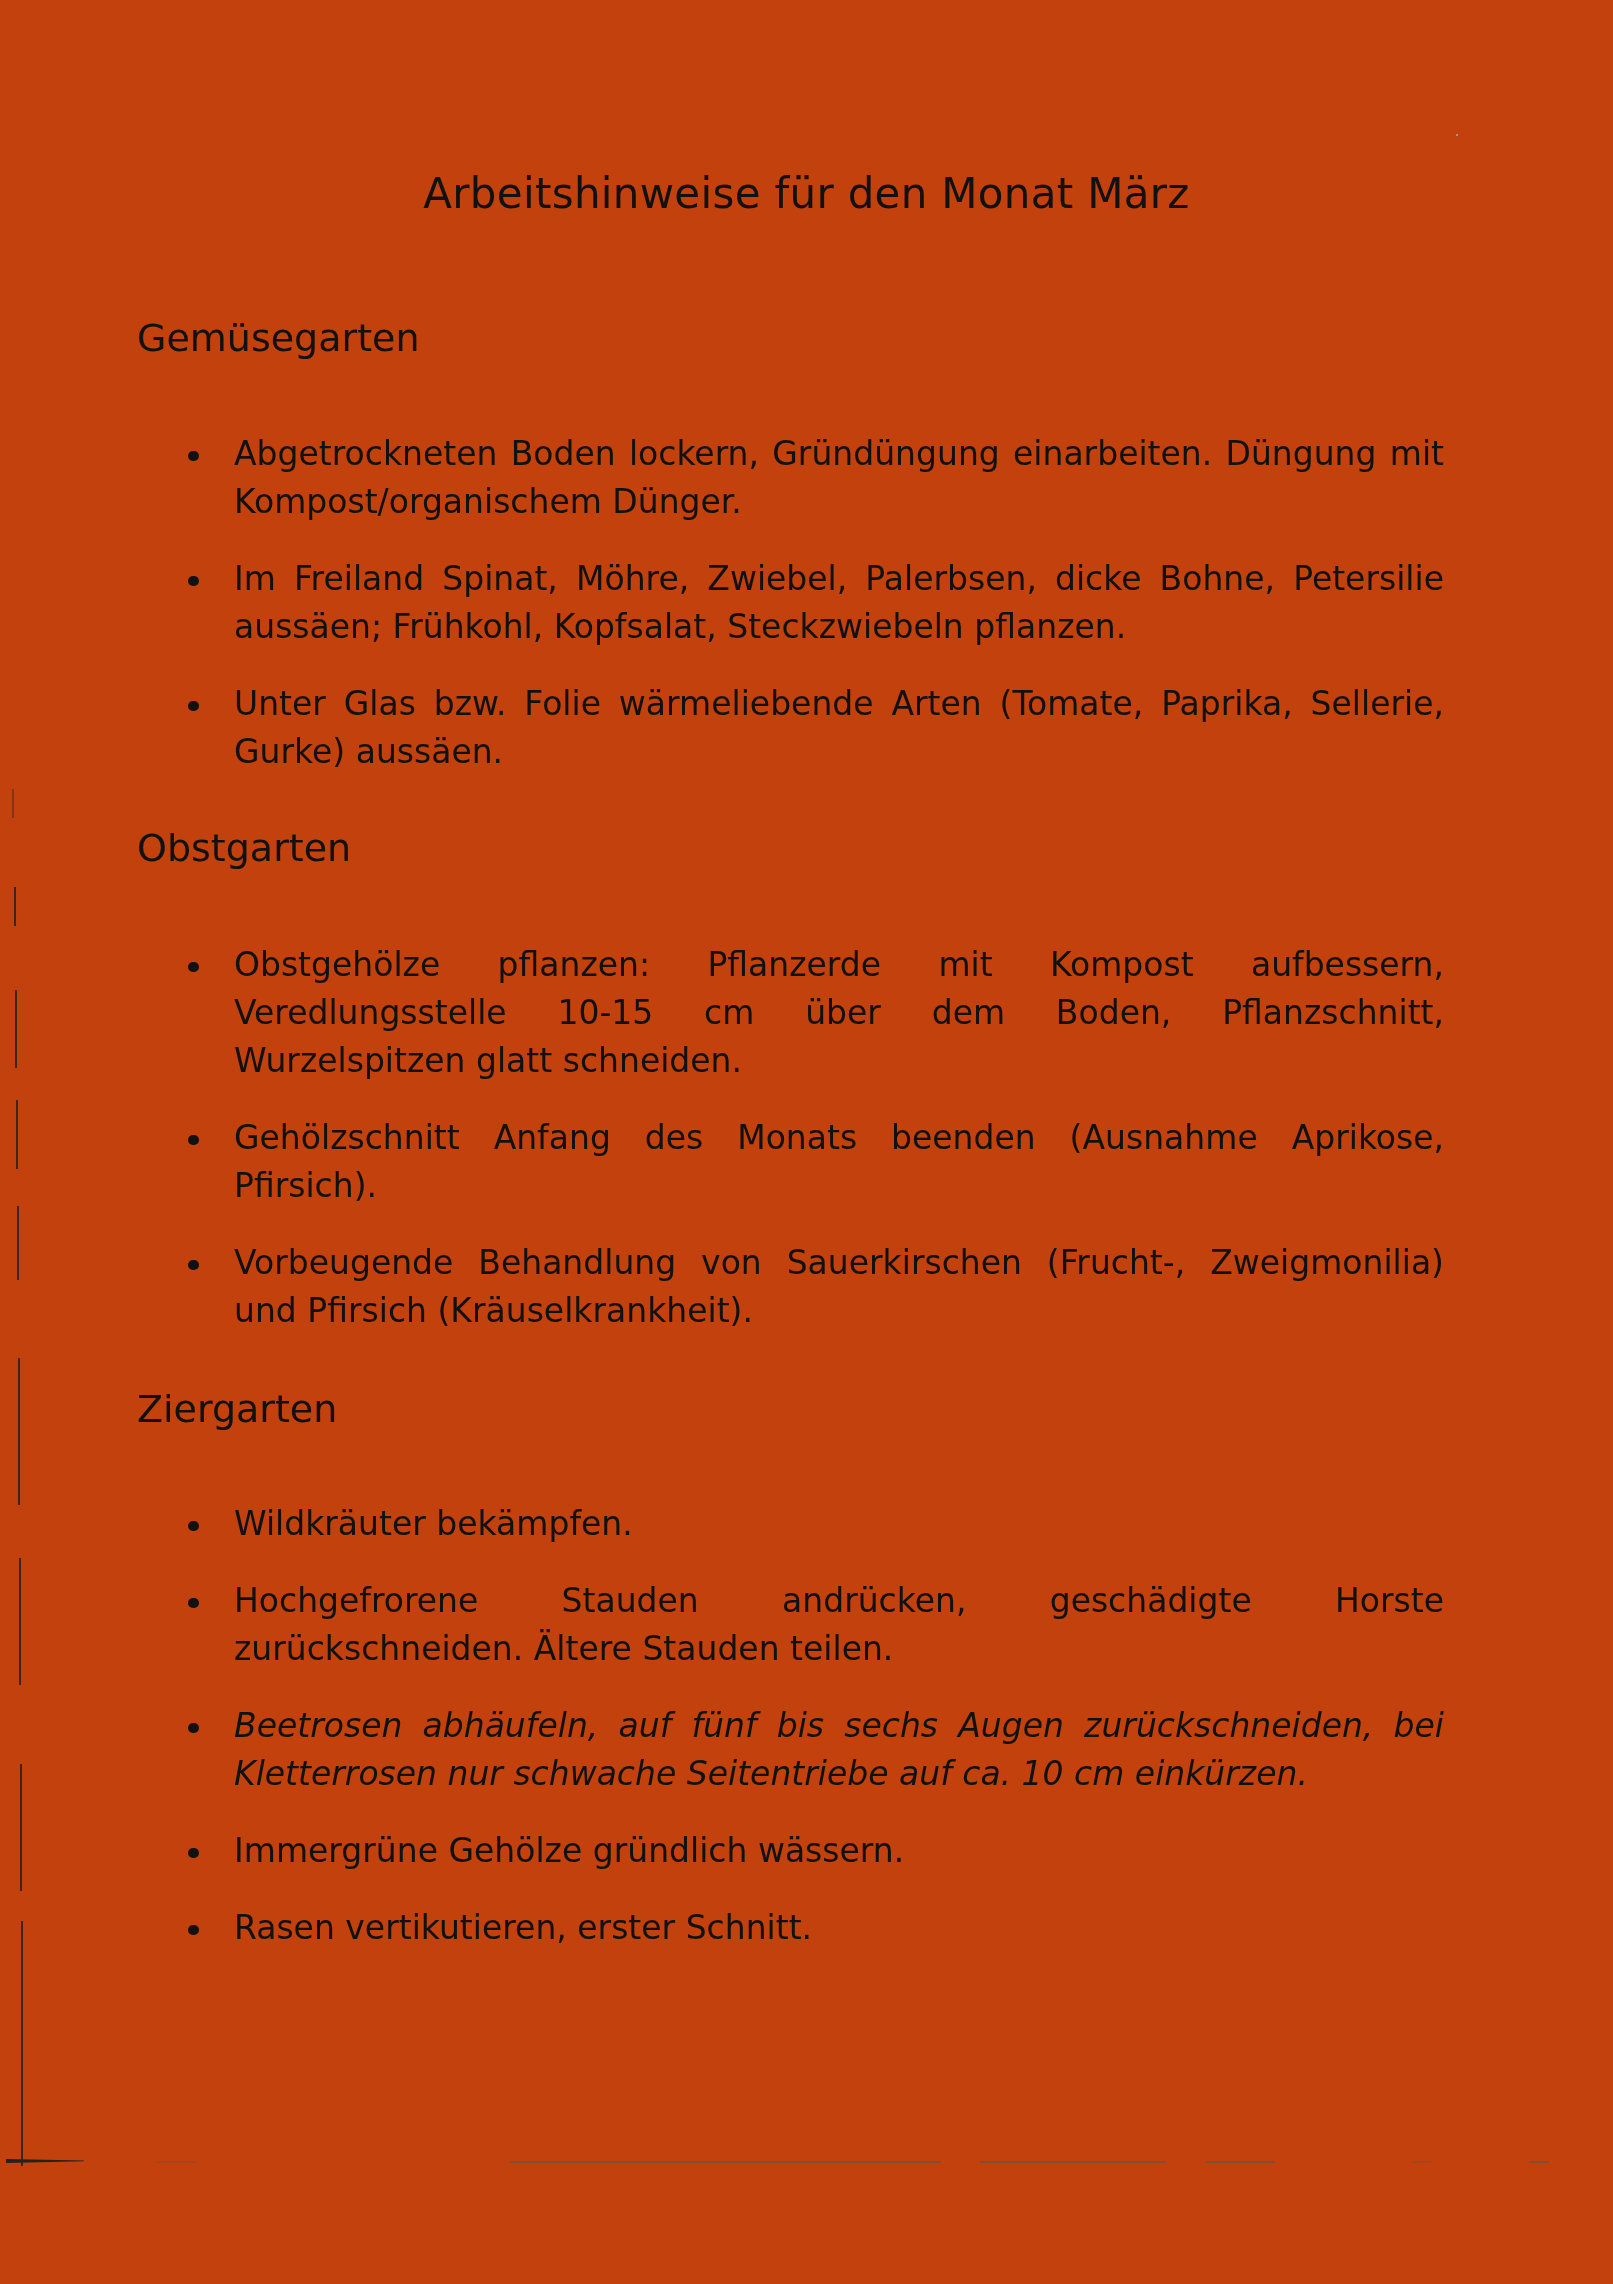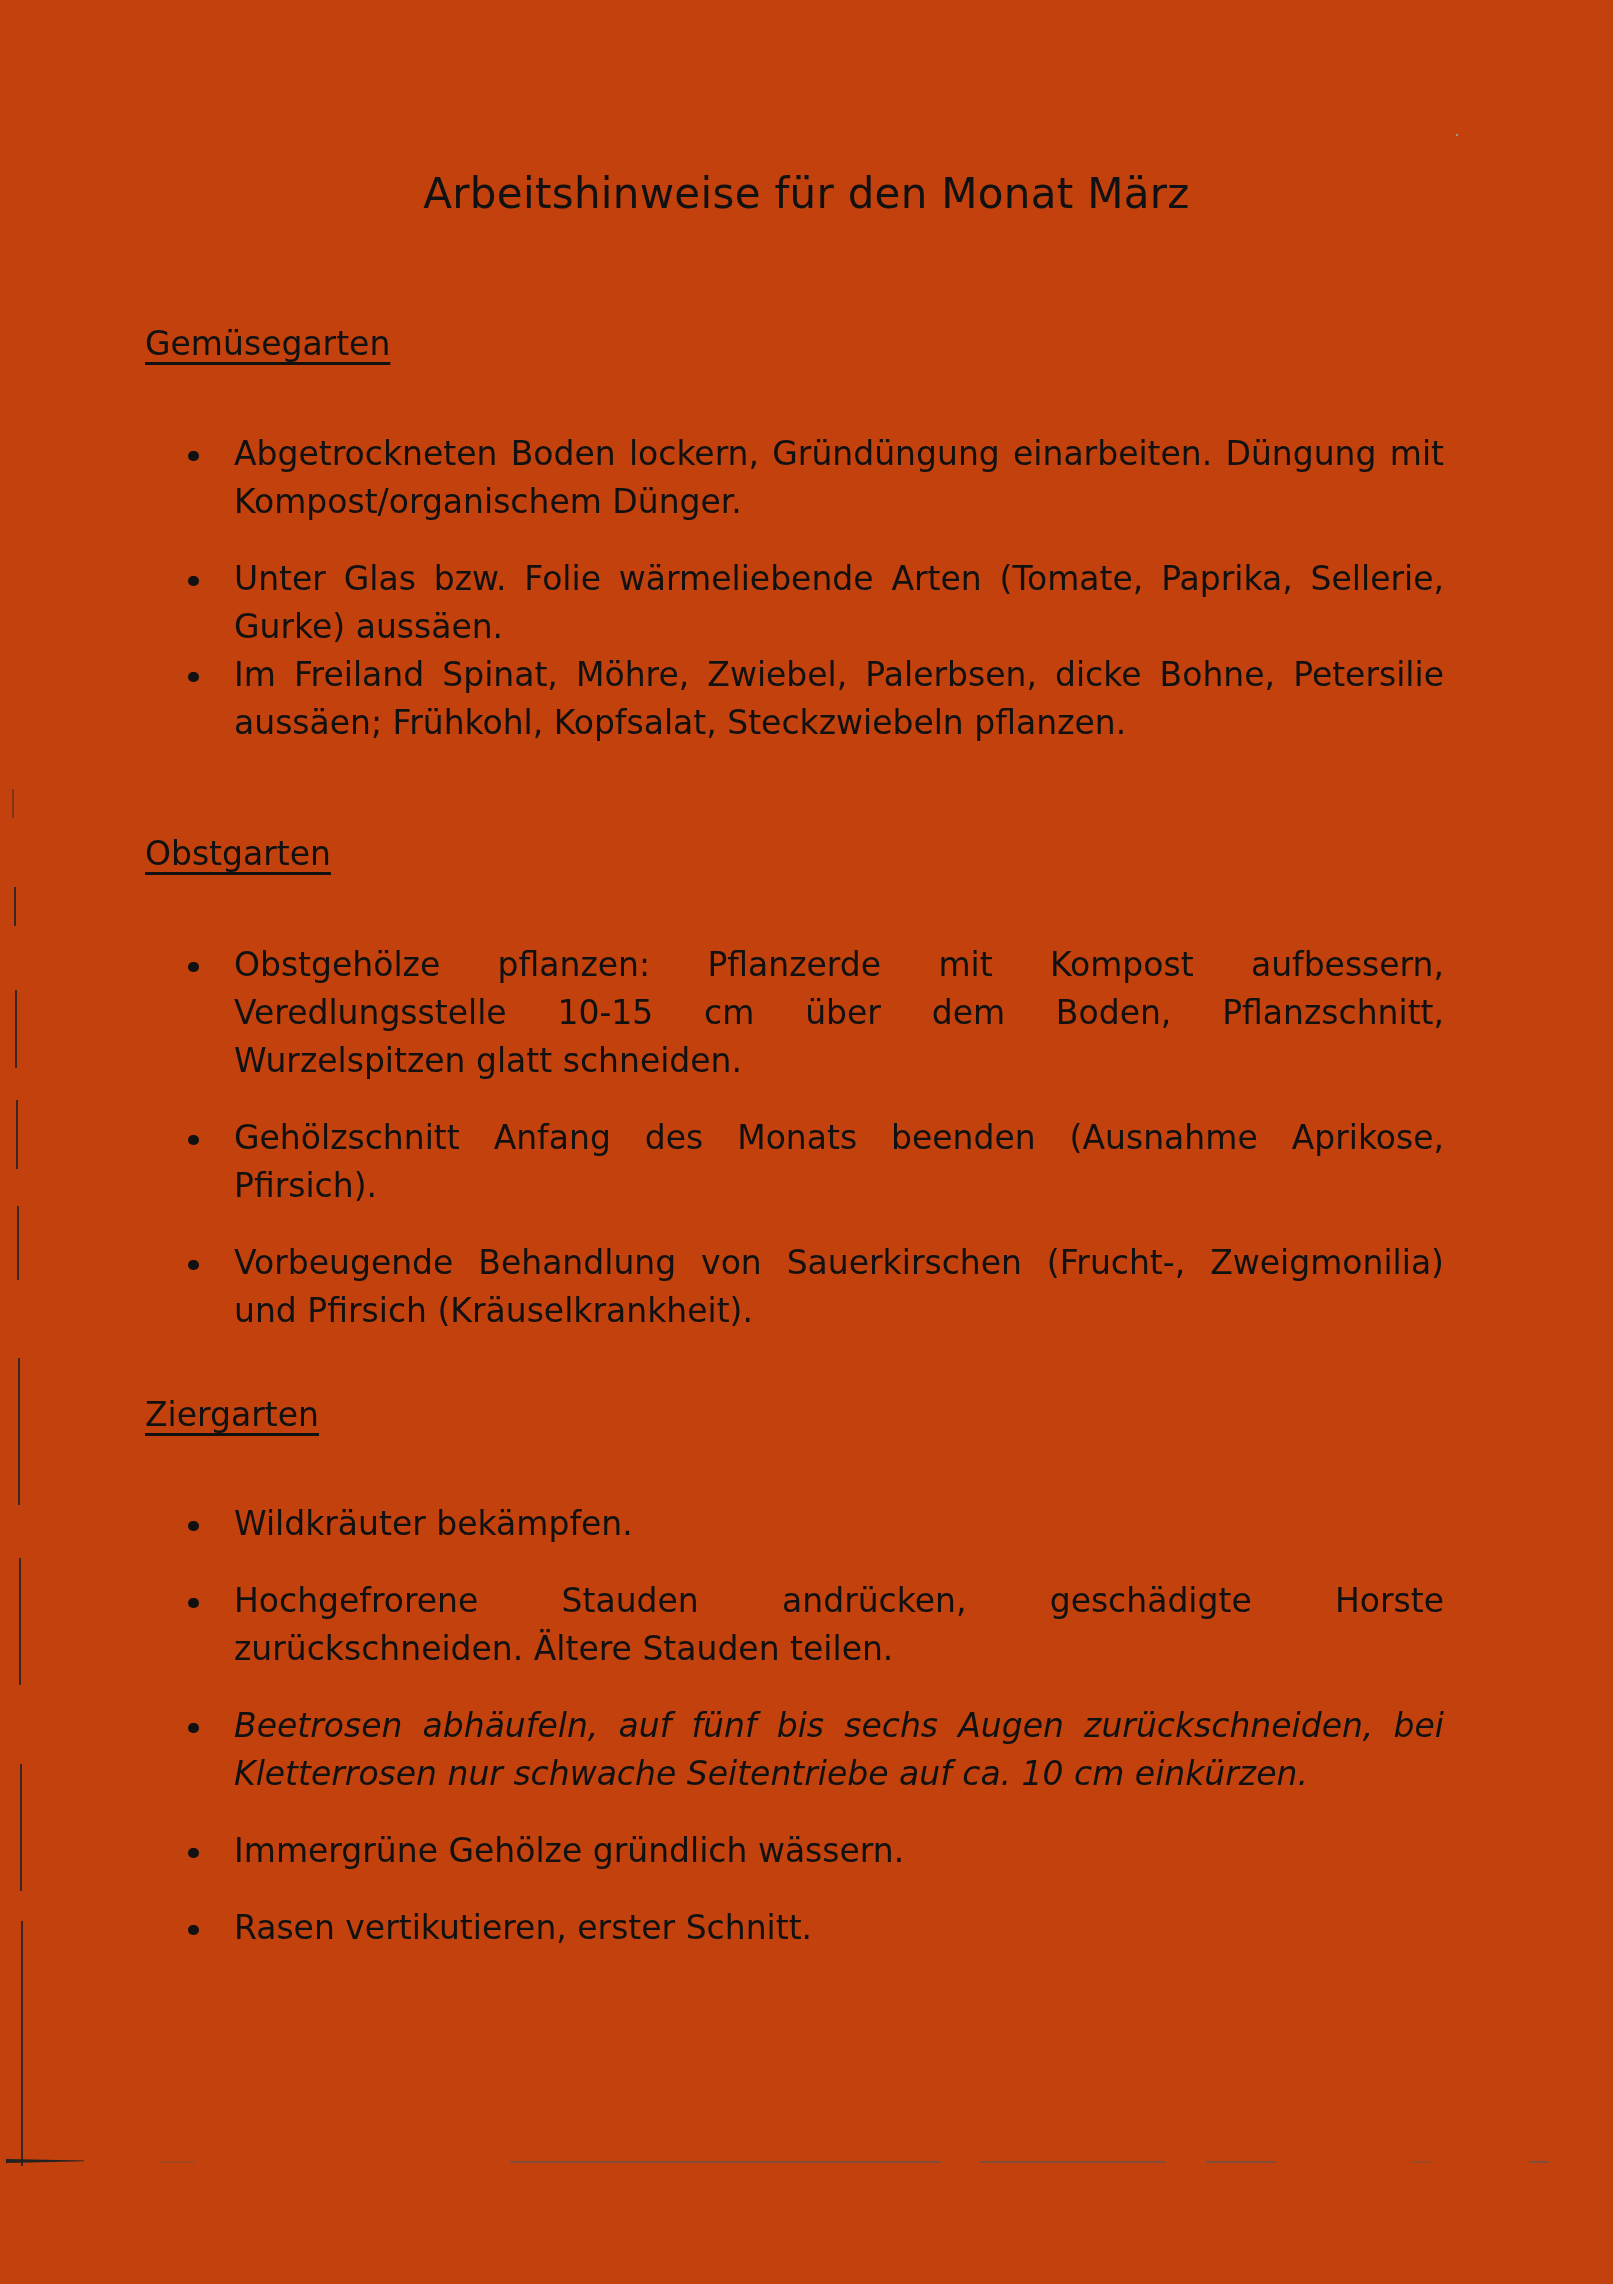--- a/index.html
+++ b/index.html
@@ -27,25 +27,24 @@
       top: 169px;
       text-align: center;
       font-size: 42px;
       letter-spacing: 0.3px;
       font-weight: normal;
       margin: 0;
     }
     .section-heading {
       position: absolute;
       left: 137px;
-      font-size: 33px;
-      text-decoration: underline;
+      font-size: 38px;
       text-decoration-thickness: 2.9px;
       text-underline-offset: 6.9px;
-      margin: 8px;
+      margin: 0;
       font-weight: normal;
     }
     .bullet-list {
       position: absolute;
       left: 176px;
       width: 1264px;
       margin: 4px;
       padding: 0;
       list-style: none;
     }
@@ -99,27 +98,27 @@
 <div class="page">
 
   <h1 class="doc-title">Arbeitshinweise für den Monat März</h1>
 
   <h2 class="section-heading" style="top:316px;">Gemüsegarten</h2>
   <ul class="bullet-list" style="top:426px;">
     <li class="bullet-item" style="margin-bottom:29px;">
       <span class="bullet-dot"></span>
       <span>Abgetrockneten Boden lockern, Gründüngung einarbeiten. Düngung mit Kompost/organischem Dünger.</span>
     </li>
+    <li class="bullet-item" style="margin-bottom:29px;">
+      <span class="bullet-dot"></span>
+      <span>Im Freiland Spinat, Möhre, Zwiebel, Palerbsen, dicke Bohne, Petersilie aussäen; Frühkohl, Kopfsalat, Steckzwiebeln pflanzen.</span>
+    </li>
     <li class="bullet-item">
       <span class="bullet-dot"></span>
       <span>Unter Glas bzw. Folie wärmeliebende Arten (Tomate, Paprika, Sellerie, Gurke) aussäen.</span>
-    </li>
-    <li class="bullet-item" style="margin-bottom:29px;">
-      <span class="bullet-dot"></span>
-      <span>Im Freiland Spinat, Möhre, Zwiebel, Palerbsen, dicke Bohne, Petersilie aussäen; Frühkohl, Kopfsalat, Steckzwiebeln pflanzen.</span>
     </li>
   </ul>
 
   <h2 class="section-heading" style="top:826px;">Obstgarten</h2>
   <ul class="bullet-list" style="top:937px;">
     <li class="bullet-item" style="margin-bottom:29px;">
       <span class="bullet-dot"></span>
       <span>Obstgehölze pflanzen: Pflanzerde mit Kompost aufbessern, Veredlungsstelle 10-15 cm über dem Boden, Pflanzschnitt, Wurzelspitzen glatt schneiden.</span>
     </li>
     <li class="bullet-item" style="margin-bottom:29px;">

